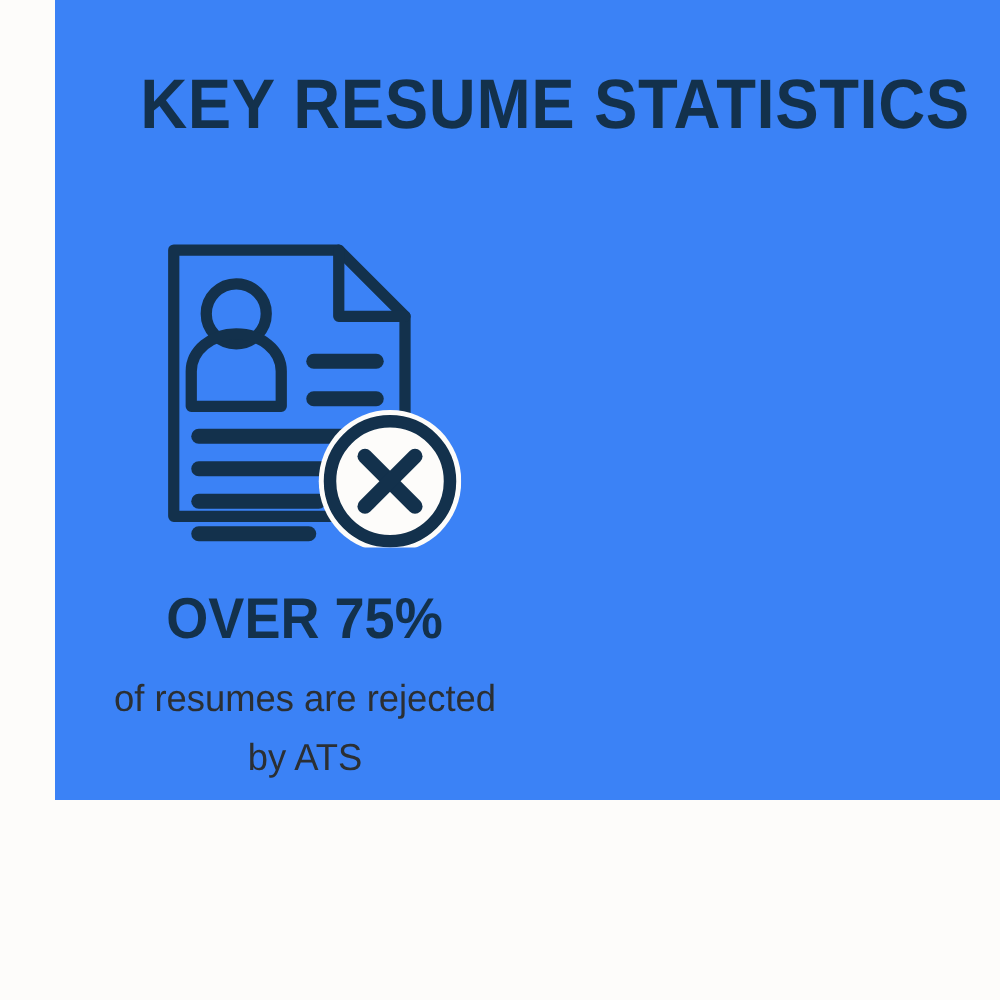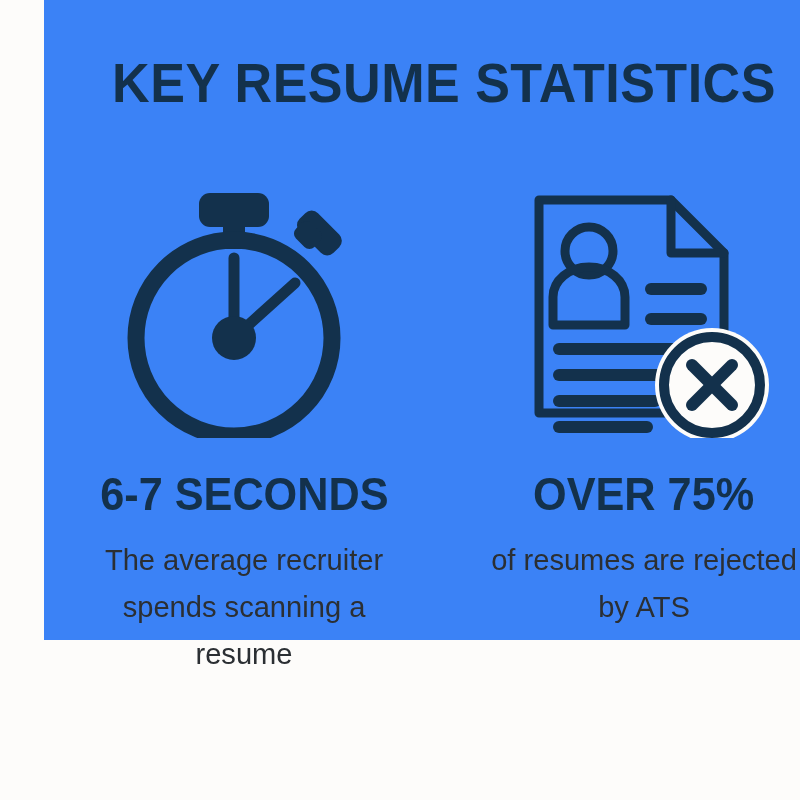--- a/index.html
+++ b/index.html
@@ -90,48 +90,20 @@
 </style>
 </head>
 <body>
 
 <div class="infographic">
 
   <div class="title">KEY RESUME STATISTICS</div>
 
   <div class="columns">
 
-    <div class="col col-left">
-
-      <div class="icon-wrap">
-        <svg class="icon-svg" width="250" height="265" viewBox="0 0 250 265">
-
-          <rect x="80" y="20" width="70" height="34" rx="11" fill="#13314c"></rect>
-
-          <rect x="104" y="48" width="22" height="28" fill="#13314c"></rect>
-
-          <g transform="rotate(45 199 60)">
-            <rect x="176" y="46" width="48" height="26" rx="9" fill="#13314c"></rect>
-          </g>
-          <rect x="176" y="51" width="26" height="22" rx="7" fill="#13314c" transform="rotate(45 189 62)"></rect>
-
-          <circle cx="115" cy="165" r="98" fill="none" stroke="#13314c" stroke-width="17"></circle>
-
-          <line x1="115" y1="165" x2="115" y2="85" stroke="#13314c" stroke-width="11" stroke-linecap="round"></line>
-
-          <line x1="115" y1="165" x2="176" y2="110" stroke="#13314c" stroke-width="11" stroke-linecap="round"></line>
-
-          <circle cx="115" cy="165" r="22" fill="#13314c"></circle>
-        </svg>
-      </div>
-
-      <div class="stat-heading">6-7 SECONDS</div>
-
-      <div class="stat-body">The average recruiter spends scanning a resume</div>
-    </div>
 
     <div class="col col-right">
 
       <div class="icon-wrap">
         <svg class="icon-svg" width="250" height="265" viewBox="0 0 250 265">
           <g fill="none" stroke="#13314c" stroke-width="9" stroke-linecap="round" stroke-linejoin="round">
 
             <path d="M20 27 L152 27 L205 80 L205 240 L20 240 Z"></path>
 
             <path d="M152 27 L152 80 L205 80"></path>

